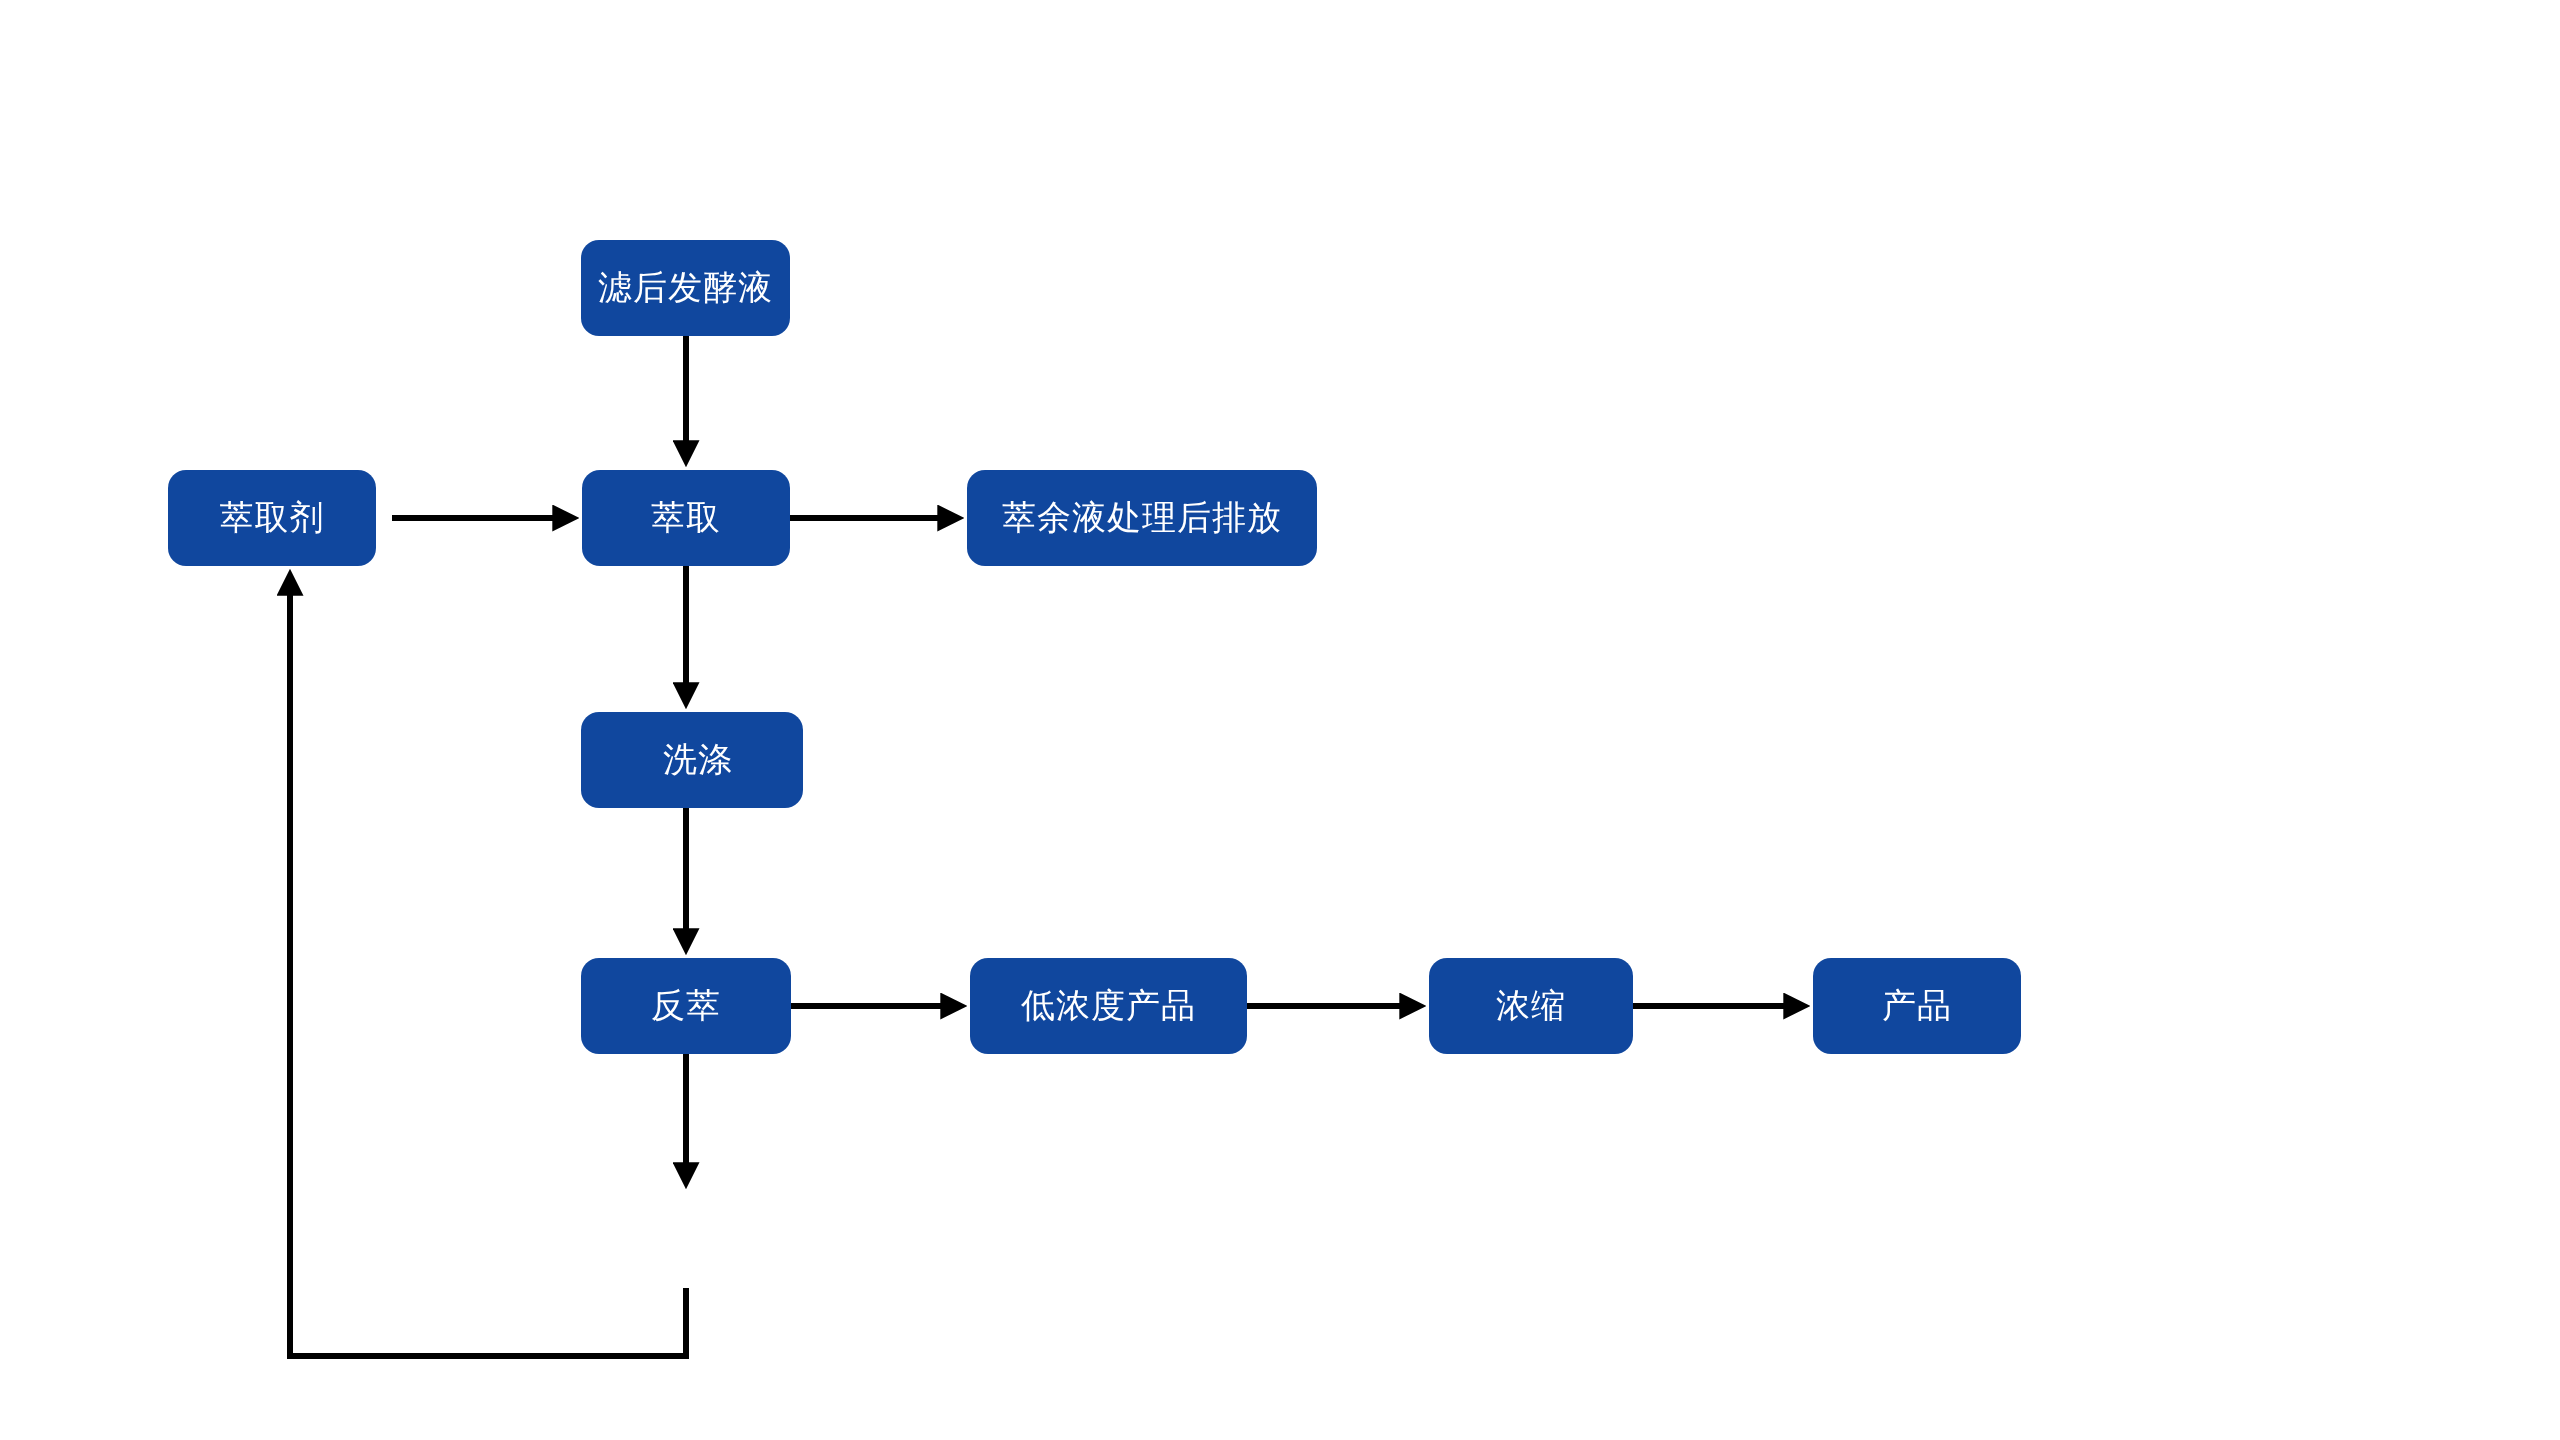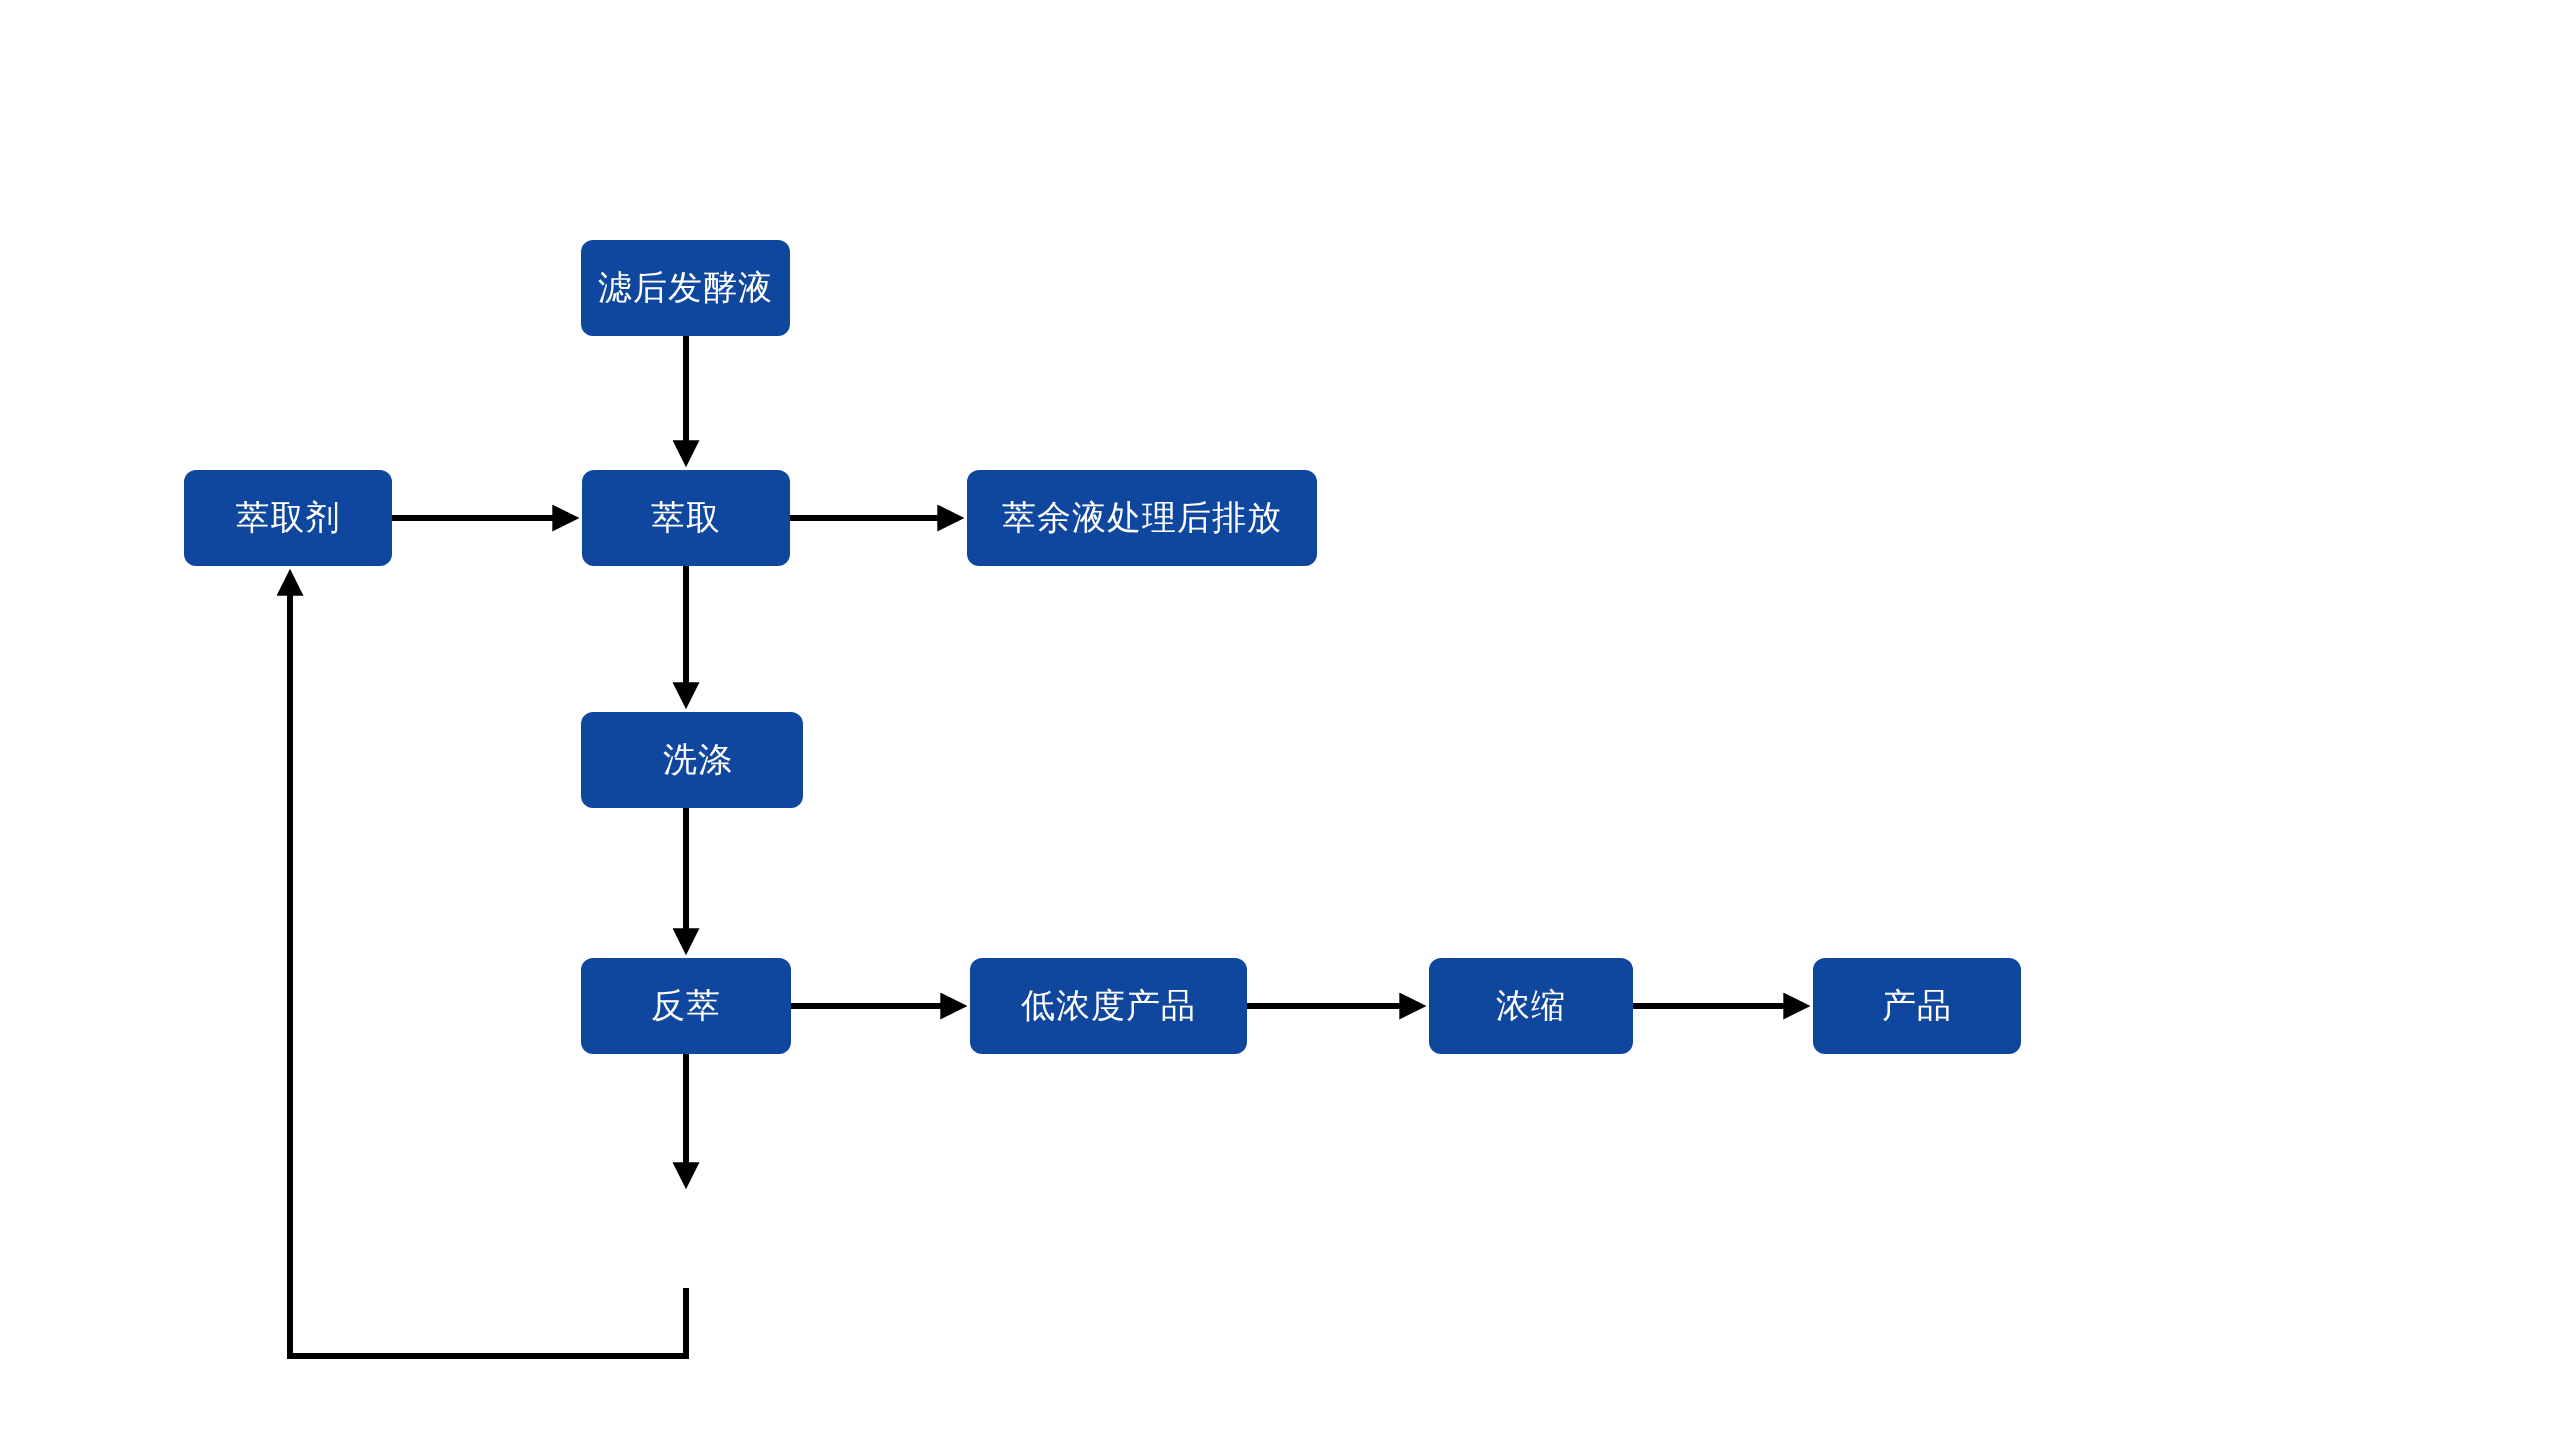--- a/index.html
+++ b/index.html
@@ -27,21 +27,21 @@
     stroke-width: 6;
     fill: none;
   }
   svg.edges marker path {
     fill: var(--arrow-color, #000000);
   }
   .node {
     position: absolute;
     background: var(--node-fill, #10479E);
     color: var(--node-text, #ffffff);
-    border-radius: 12px;
+    border-radius: 18px;
     display: flex;
     align-items: center;
     justify-content: center;
     font-size: 34px;
     letter-spacing: 1px;
     white-space: nowrap;
   }
 </style>
 </head>
 <body>
@@ -64,21 +64,21 @@
     <line x1="1247" y1="1006" x2="1402" y2="1006" marker-end="url(#arrow)"></line>
     <line x1="1633" y1="1006" x2="1786" y2="1006" marker-end="url(#arrow)"></line>
     <line x1="686" y1="1054" x2="686" y2="1165" marker-end="url(#arrow)"></line>
     <polyline points="686,1288 686,1356 290,1356 290,593" marker-end="url(#arrow)"></polyline>
   </svg>
 
   <div class="node" style="left:581px;  top:240px;  width:209px; height:96px;">
     <span>滤后发酵液</span>
   </div>
 
-  <div class="node" style="left:184px;  top:470px;  width:208px; height:96px;">
+  <div class="node" style="left:168px;  top:470px;  width:208px; height:96px;">
     <span>萃取剂</span>
   </div>
 
   <div class="node" style="left:582px;  top:470px;  width:208px; height:96px;">
     <span>萃取</span>
   </div>
 
   <div class="node" style="left:967px;  top:470px;  width:350px; height:96px;">
     <span>萃余液处理后排放</span>
   </div>

